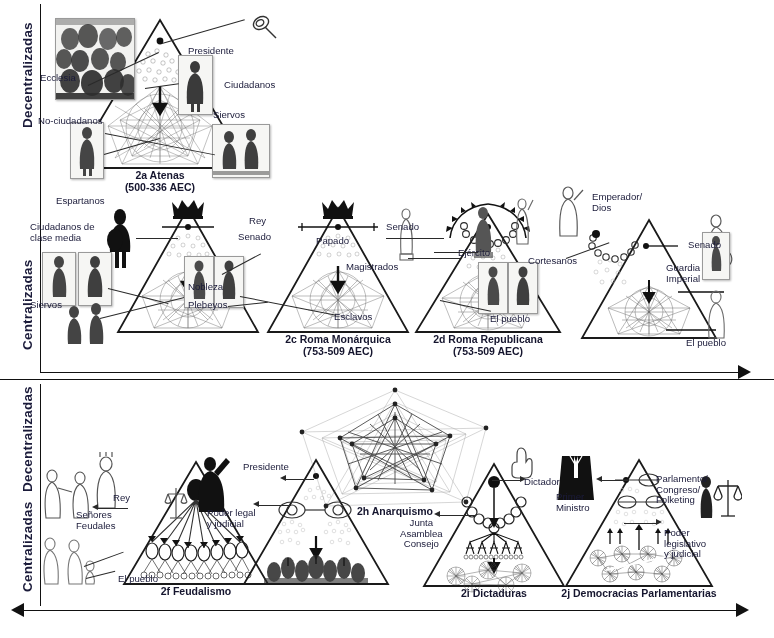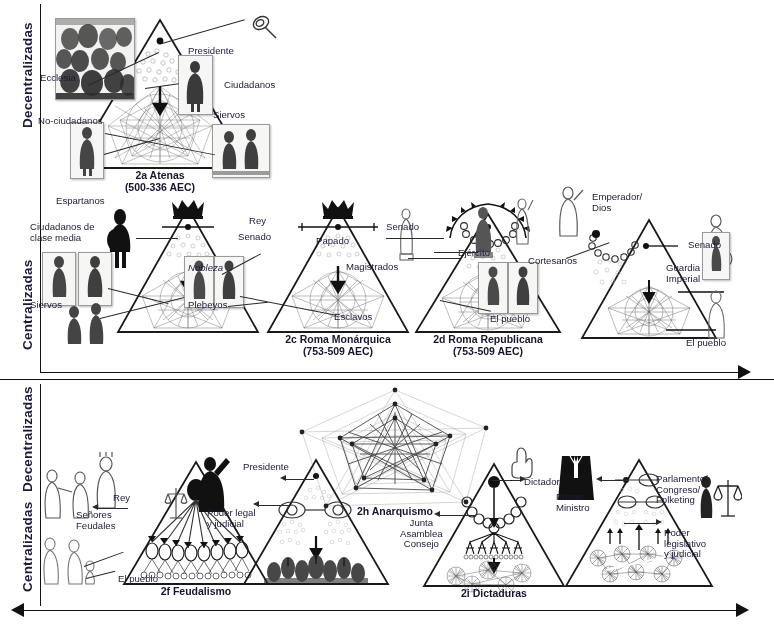--- a/index.html
+++ b/index.html
@@ -358,21 +358,21 @@
           <rect width="28" height="50" fill="#f6f6f4"></rect>
       <g fill="#3f3f3f">
             <ellipse cx="14" cy="9" rx="4.5" ry="5.5"></ellipse>
             <path d="M14,14 C9,16 7,28 8,42 L20,42 C21,28 19,16 14,14 Z"></path>
           </g>
         </svg>
     </div>
     <div class="lbl" style="left:249px; top:216px;">Rey</div>
     <div class="lbl" style="left:238px; top:232px;">Senado</div>
     <div class="lbl" style="left:316px; top:236px;">Papado</div>
-    <div class="lbl" style="left:188px; top:263px;font-style:italic;">Nobleza</div>
+    <div class="lbl" style="left:188px; top:282px;">Nobleza</div>
     <div class="lbl" style="left:188px; top:300px;">Plebeyos</div>
     <div class="lbl" style="left:334px; top:312px;">Esclavos</div>
     <div class="conn" style="left:222px; top:274px; width:44px; transform:rotate(-28deg);"></div>
     <div class="conn" style="left:228px; top:306px; width:40px; transform:rotate(-6deg);"></div>
     <div class="conn" style="left:240px; top:296px; width:98px; transform:rotate(11deg);"></div>
 
     <div class="tri-wrap" style="left:404px; top:200px; width:168px; height:150px;">
       <svg class="tri-svg" width="168" height="150" viewBox="0 0 168 150">
         <polygon points="84,14 156,132 12,132" fill="none" stroke="#1a1a1a" stroke-width="1.8"></polygon>
         <g stroke="#4a4a4a" stroke-width="0.45" fill="none" opacity="0.8">
@@ -946,20 +946,21 @@
             </g>
           <g transform="translate(102,120)">
               <circle r="8"></circle>
               <path d="M-8,0 L8,0 M0,-8 L0,8 M-6,-6 L6,6 M-6,6 L6,-6 M-4,-7 L4,7 M-7,-4 L7,4"></path>
             </g>
           <path d="M38,104 L62,100 M62,100 L88,100 M88,100 L114,104 M38,104 L50,120 M50,120 L76,118
                    M76,118 L102,120 M102,120 L114,104 M62,100 L76,118 M88,100 L50,120"></path>
         </g>
         <path d="M46,116 L110,102" stroke="#fff" stroke-width="2.2"></path>
       </svg>
+      <div class="caption" style="left:-24px; top:134px; width:206px;">2j Democracias Parlamentarias</div>
     </div>
     <div class="pic noframe" style="left:552px; top:66px; width:48px; height:56px;">
       <svg viewBox="0 0 48 56">
         <g fill="#111">
           <path d="M10,8 L38,8 L42,52 L6,52 Z"></path>
         </g>
         <g fill="#fff">
           <path d="M22,8 L24,14 L26,8 L26,30 L22,30 Z"></path>
         </g>
         <g fill="none" stroke="#fff" stroke-width="1.2">

